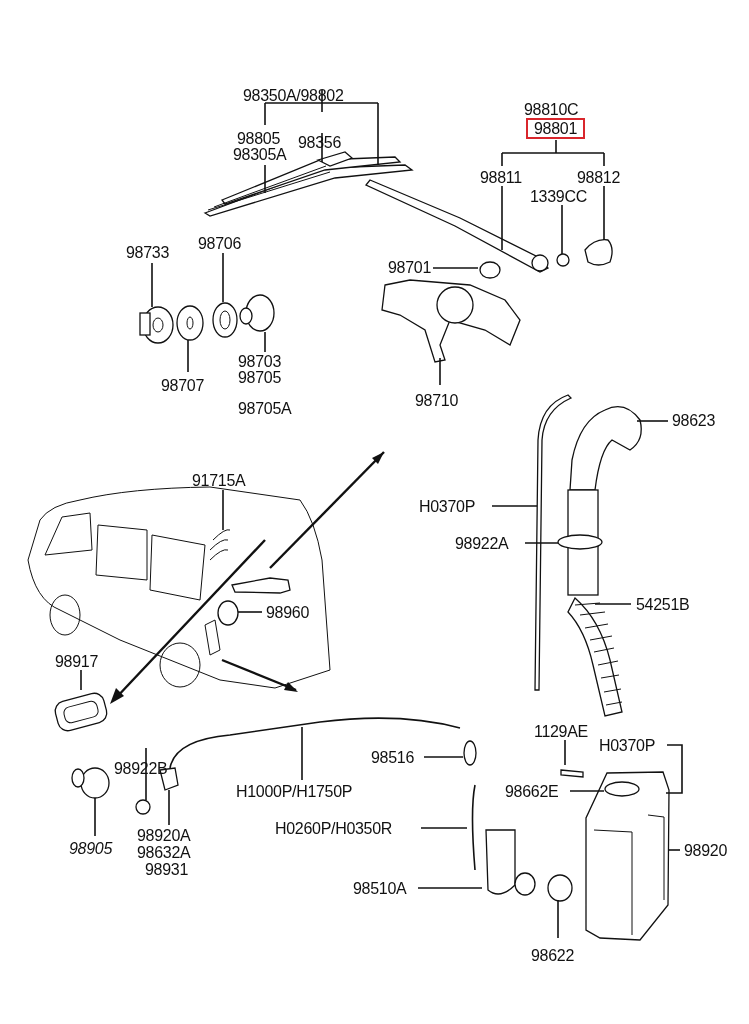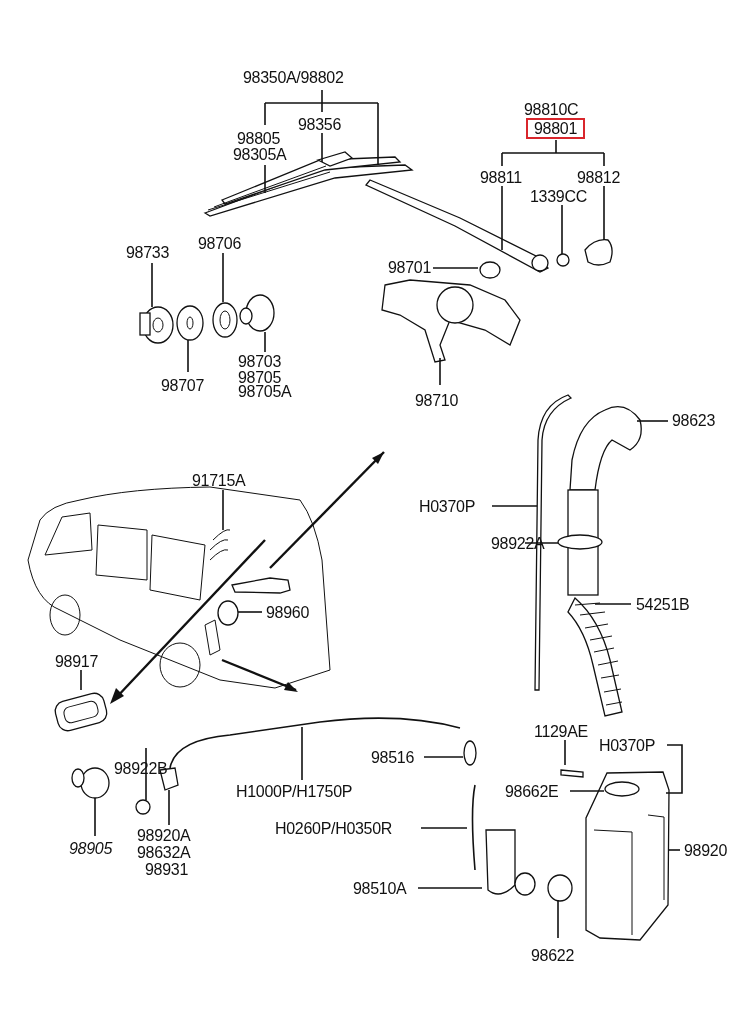--- a/index.html
+++ b/index.html
@@ -1,19 +1,19 @@
 <!DOCTYPE html>
 <html><head>
 <meta charset="utf-8">
 <style>
   html, body { margin: 0; padding: 0; background: #ffffff; }
   body { width: 749px; height: 1024px; position: relative; overflow: hidden; font-family: "Liberation Sans", sans-serif; }
   #diagram { position: absolute; left: 0; top: 0; width: 749px; height: 1024px; }
   .lbl { position: absolute; font-size: 16px; color: #111; line-height: 17px; white-space: nowrap; letter-spacing: -0.3px; }
-  .lbl.c { text-align: right; }
+  .lbl.c { text-align: right; margin-top: 18px; }
   .hl { border: 2px solid #d9262c; padding: 0 6px; }
   svg .ln { stroke: #111; stroke-width: 1.6; fill: none; }
   svg .pt { stroke: #111; stroke-width: 1.3; fill: #fff; }
   svg .th { stroke: #111; stroke-width: 1; fill: none; }
   svg .ar { stroke: #111; stroke-width: 2.4; fill: none; }
 </style>
 </head>
 <body>
 
 <svg id="diagram" viewBox="0 0 749 1024">
@@ -166,32 +166,32 @@
 <div class="lbl hl" style="left: 526px; top: 118px; border-color: rgb(217, 38, 44);">98801</div>
 <div class="lbl" style="left:480px;top:169px;">98811</div>
 <div class="lbl" style="left:577px;top:169px;">98812</div>
 <div class="lbl" style="left:530px;top:188px;">1339CC</div>
 
 <div class="lbl" style="left:126px;top:244px;">98733</div>
 <div class="lbl" style="left:198px;top:235px;">98706</div>
 <div class="lbl" style="left:161px;top:377px;">98707</div>
 <div class="lbl" style="left:238px;top:353px;">98703</div>
 <div class="lbl" style="left:238px;top:369px;">98705</div>
-<div class="lbl" style="left:238px;top:383px;">98705A</div>
+<div class="lbl" style="left:238px;top:400px;">98705A</div>
 
 <div class="lbl" style="left:388px;top:259px;">98701</div>
 <div class="lbl" style="left:415px;top:392px;">98710</div>
 
 <div class="lbl" style="left:192px;top:472px;">91715A</div>
 <div class="lbl" style="left:266px;top:604px;">98960</div>
 <div class="lbl" style="left:55px;top:653px;">98917</div>
 
 <div class="lbl" style="left:672px;top:412px;">98623</div>
 <div class="lbl" style="left:419px;top:498px;">H0370P</div>
-<div class="lbl" style="left:455px;top:535px;margin-left:36px;">98922A</div>
+<div class="lbl" style="left:455px;top:535px;">98922A</div>
 <div class="lbl" style="left:636px;top:596px;">54251B</div>
 
 <div class="lbl" style="left:114px;top:732px;margin-top:28px;">98922B</div>
 <div class="lbl" style="left:69px;top:840px;font-style:italic;">98905</div>
 <div class="lbl" style="left:137px;top:827px;">98920A</div>
 <div class="lbl" style="left:137px;top:844px;text-align:right;">98632A</div>
 <div class="lbl" style="left:145px;top:861px;">98931</div>
 
 <div class="lbl" style="left:236px;top:783px;">H1000P/H1750P</div>
 <div class="lbl" style="left:371px;top:749px;">98516</div>

